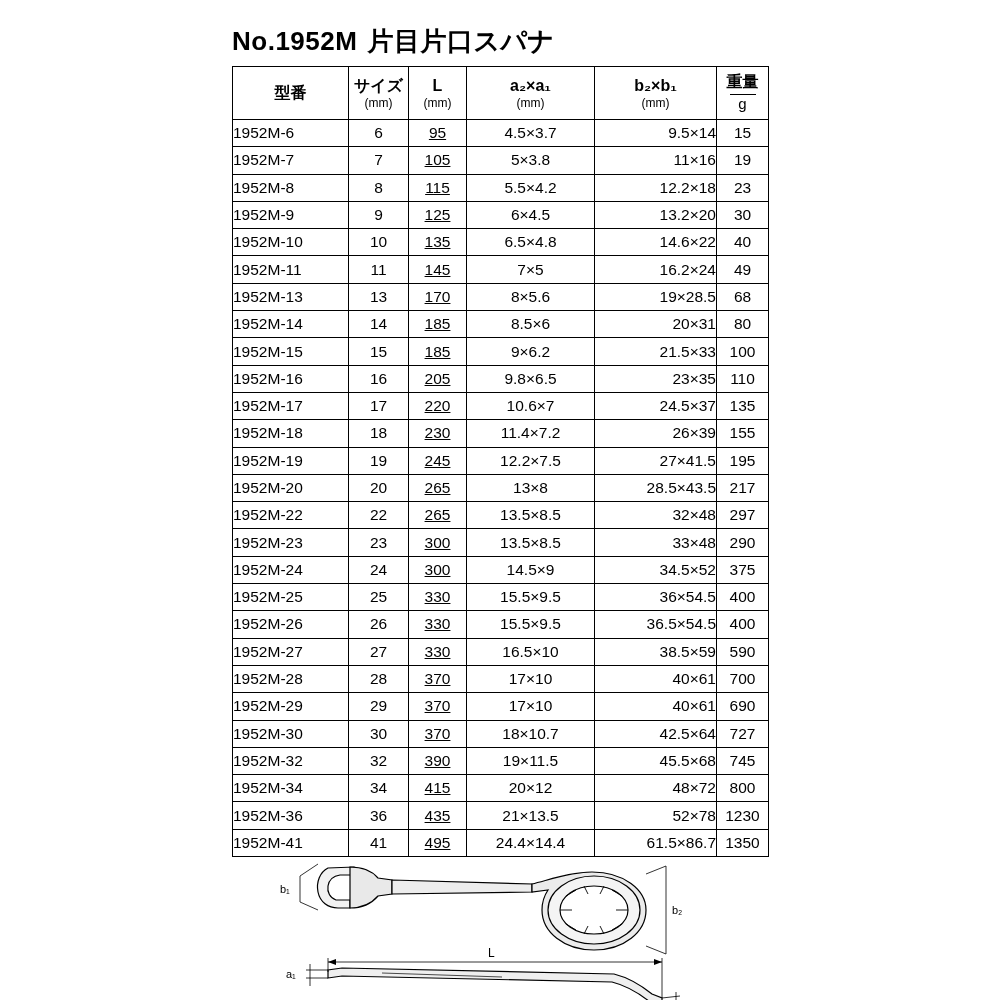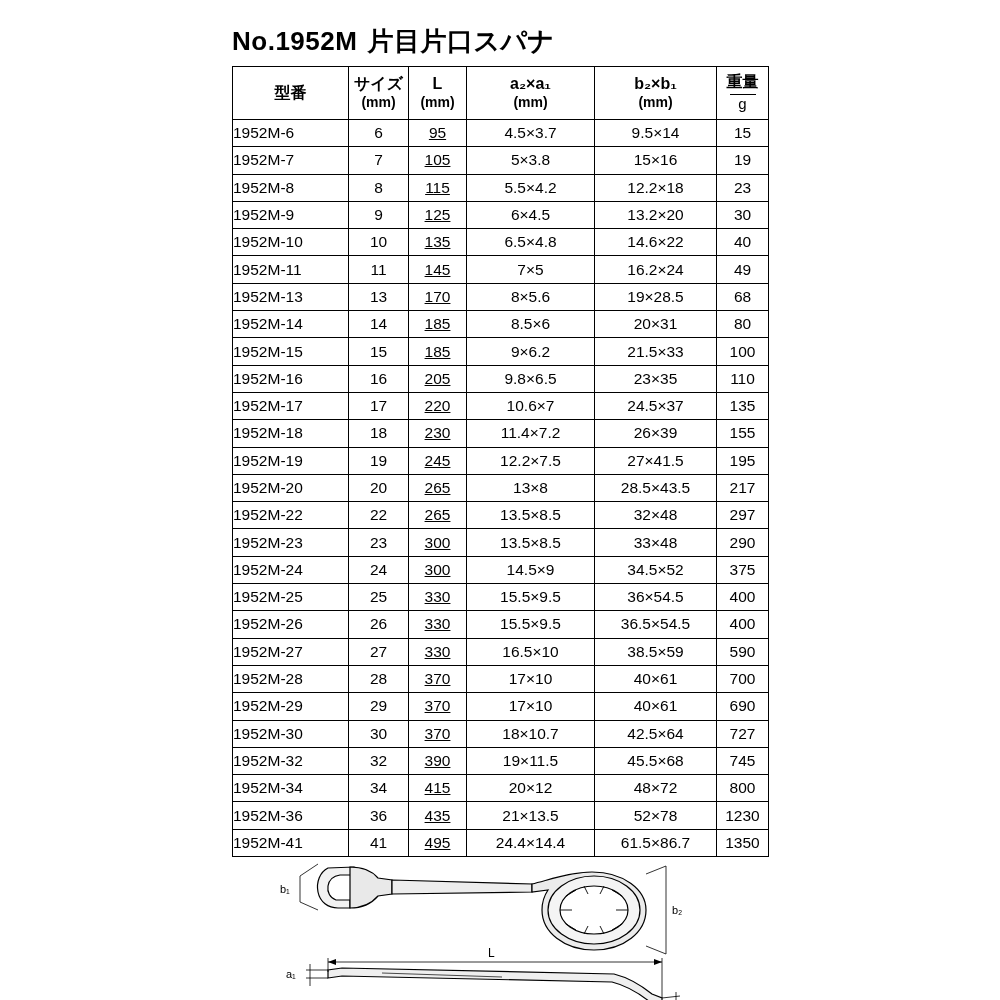--- a/index.html
+++ b/index.html
@@ -54,40 +54,40 @@
     padding: 0;
     vertical-align: middle;
   }
   thead th {
     height: 52px;
     font-weight: bold;
     text-align: center;
     line-height: 1.25;
     font-size: 16px;
   }
-  thead th .u { display: block; font-weight: bold; font-size: 14px; }
+  thead th .u { display: block; font-weight: normal; font-size: 12px; }
   thead th.weight-h { font-size: 16px; }
   thead th.weight-h .u {
     font-size: 15px;
     border-top: 1px solid #000;
     display: block;
     width: 26px;
     margin: 2px auto 0 auto;
     font-weight: normal;
   }
 
   tbody td {
     height: 26.3px;
     font-size: 15.5px;
   }
   td.model { text-align: left; padding-left: 8px; }
   td.size  { text-align: center; }
   td.len   { text-align: center; text-decoration: underline; }
   td.aa    { text-align: center; padding-left: 8px; }
-  td.bb    { text-align: center; padding-left: 8px; }
+  td.bb    { text-align: right; padding-left: 8px; }
   td.wt    { text-align: center; }
 
   
   .drawing {
     position: absolute;
     left: 232px;
     top: 830px;
     width: 540px;
     height: 165px;
   }
@@ -145,21 +145,21 @@
           <td class="len">95</td>
           <td class="aa">4.5×3.7</td>
           <td class="bb">9.5×14</td>
           <td class="wt">15</td>
         </tr>
         <tr>
           <td class="model">1952M-7</td>
           <td class="size">7</td>
           <td class="len">105</td>
           <td class="aa">5×3.8</td>
-          <td class="bb">15×16</td>
+          <td class="bb">11×16</td>
           <td class="wt">19</td>
         </tr>
         <tr>
           <td class="model">1952M-8</td>
           <td class="size">8</td>
           <td class="len">115</td>
           <td class="aa">5.5×4.2</td>
           <td class="bb">12.2×18</td>
           <td class="wt">23</td>
         </tr>

